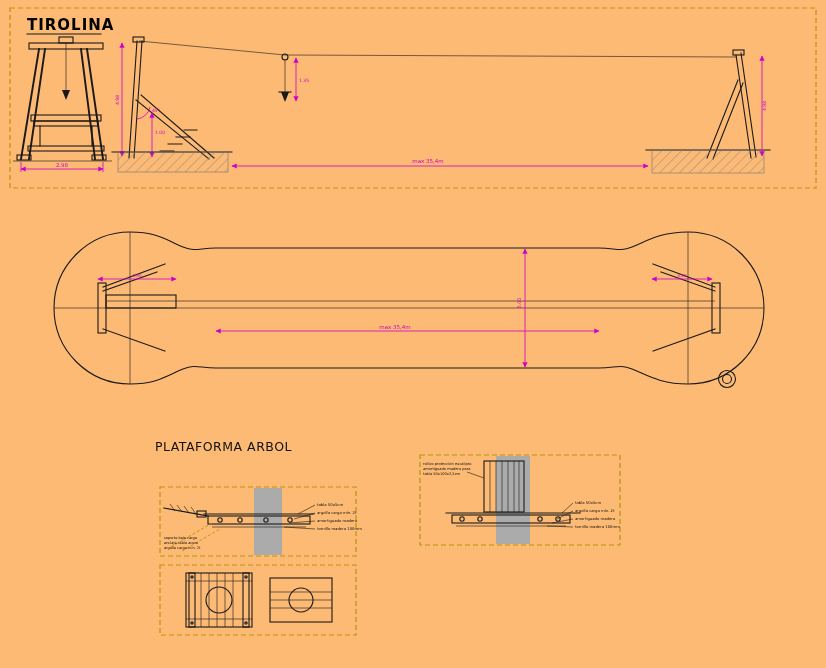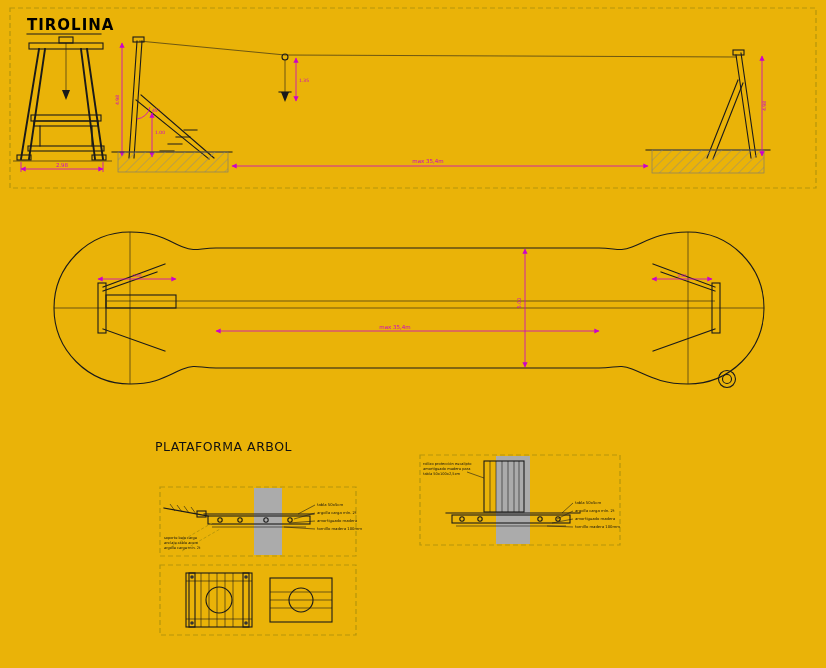--- a/index.html
+++ b/index.html
@@ -1,16 +1,16 @@
 <!DOCTYPE html>
 <html><head>
 <meta charset="utf-8">
 <style>
   html,body{margin:0;padding:0;background:#ffffff;}
-  .canvas{position:relative;width:826px;height:668px;background:#eab308;overflow:hidden;
+  .canvas{position:relative;width:826px;height:668px;background:#fdba74;overflow:hidden;
           font-family:"DejaVu Sans", sans-serif;text-decoration:underline;}
   svg{display:block;}
   .ln{stroke:#1a1a1a;fill:none;stroke-width:1.1;stroke-linecap:square;}
   .ln2{stroke-width:1.9;}
   .thinln{stroke:#1a1a1a;fill:none;stroke-width:.6;}
   .dim{stroke:#cc00cc;fill:none;stroke-width:.8;}
   .dimtxt{fill:#cc00cc;font-family:"DejaVu Sans",sans-serif;}
   .lbl{fill:#111;font-family:"DejaVu Sans",sans-serif;}
   .olive{stroke:#b5950a;fill:none;stroke-width:1.2;stroke-dasharray:5 3;}
   .oliveDash{stroke:#b5950a;fill:none;stroke-width:.9;stroke-dasharray:3 2;}

